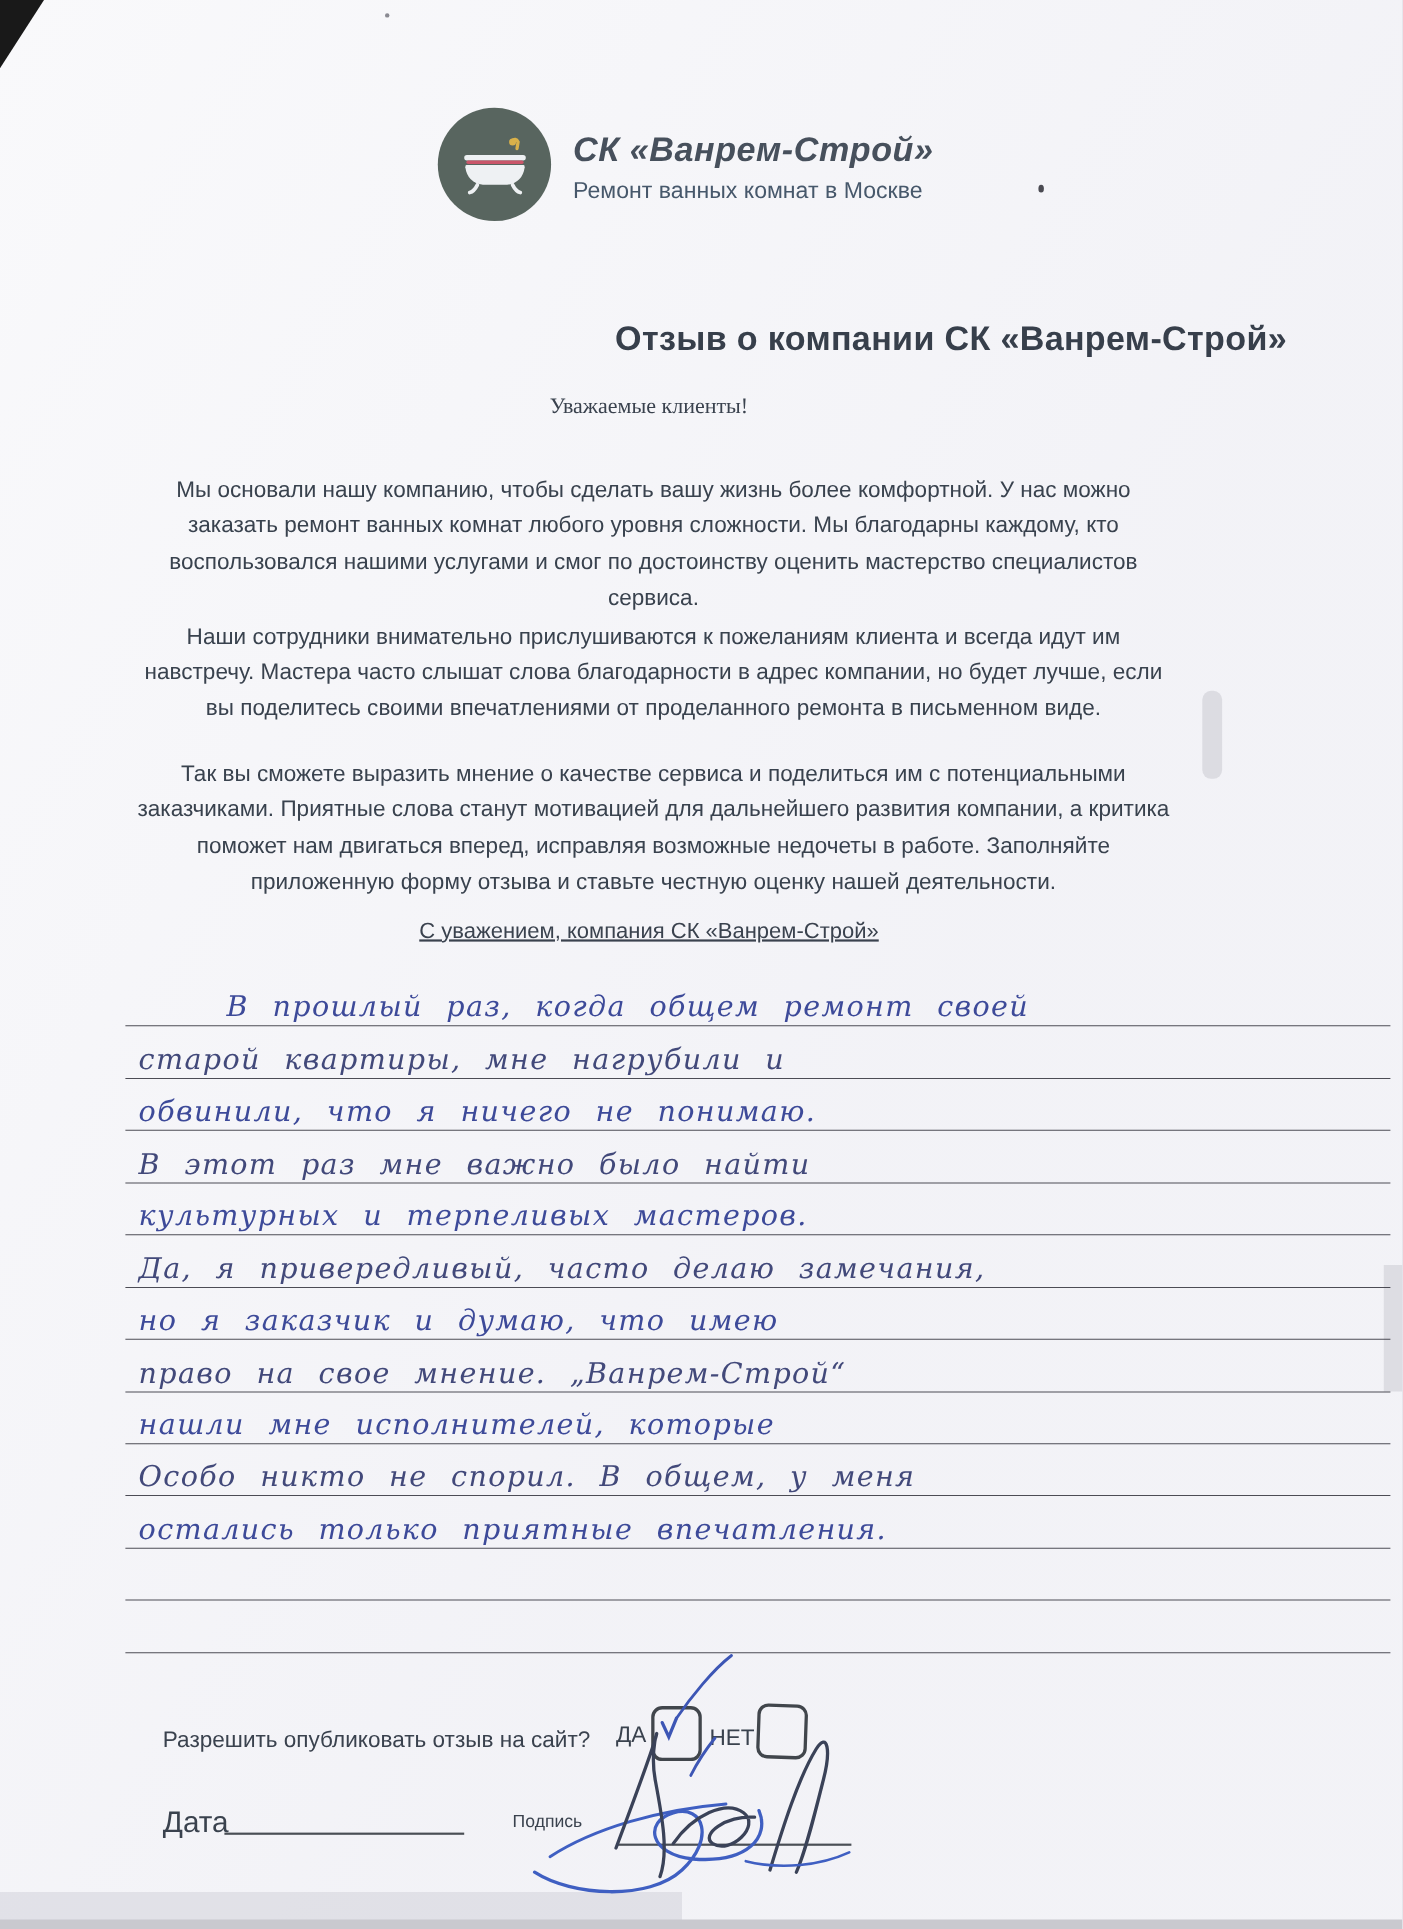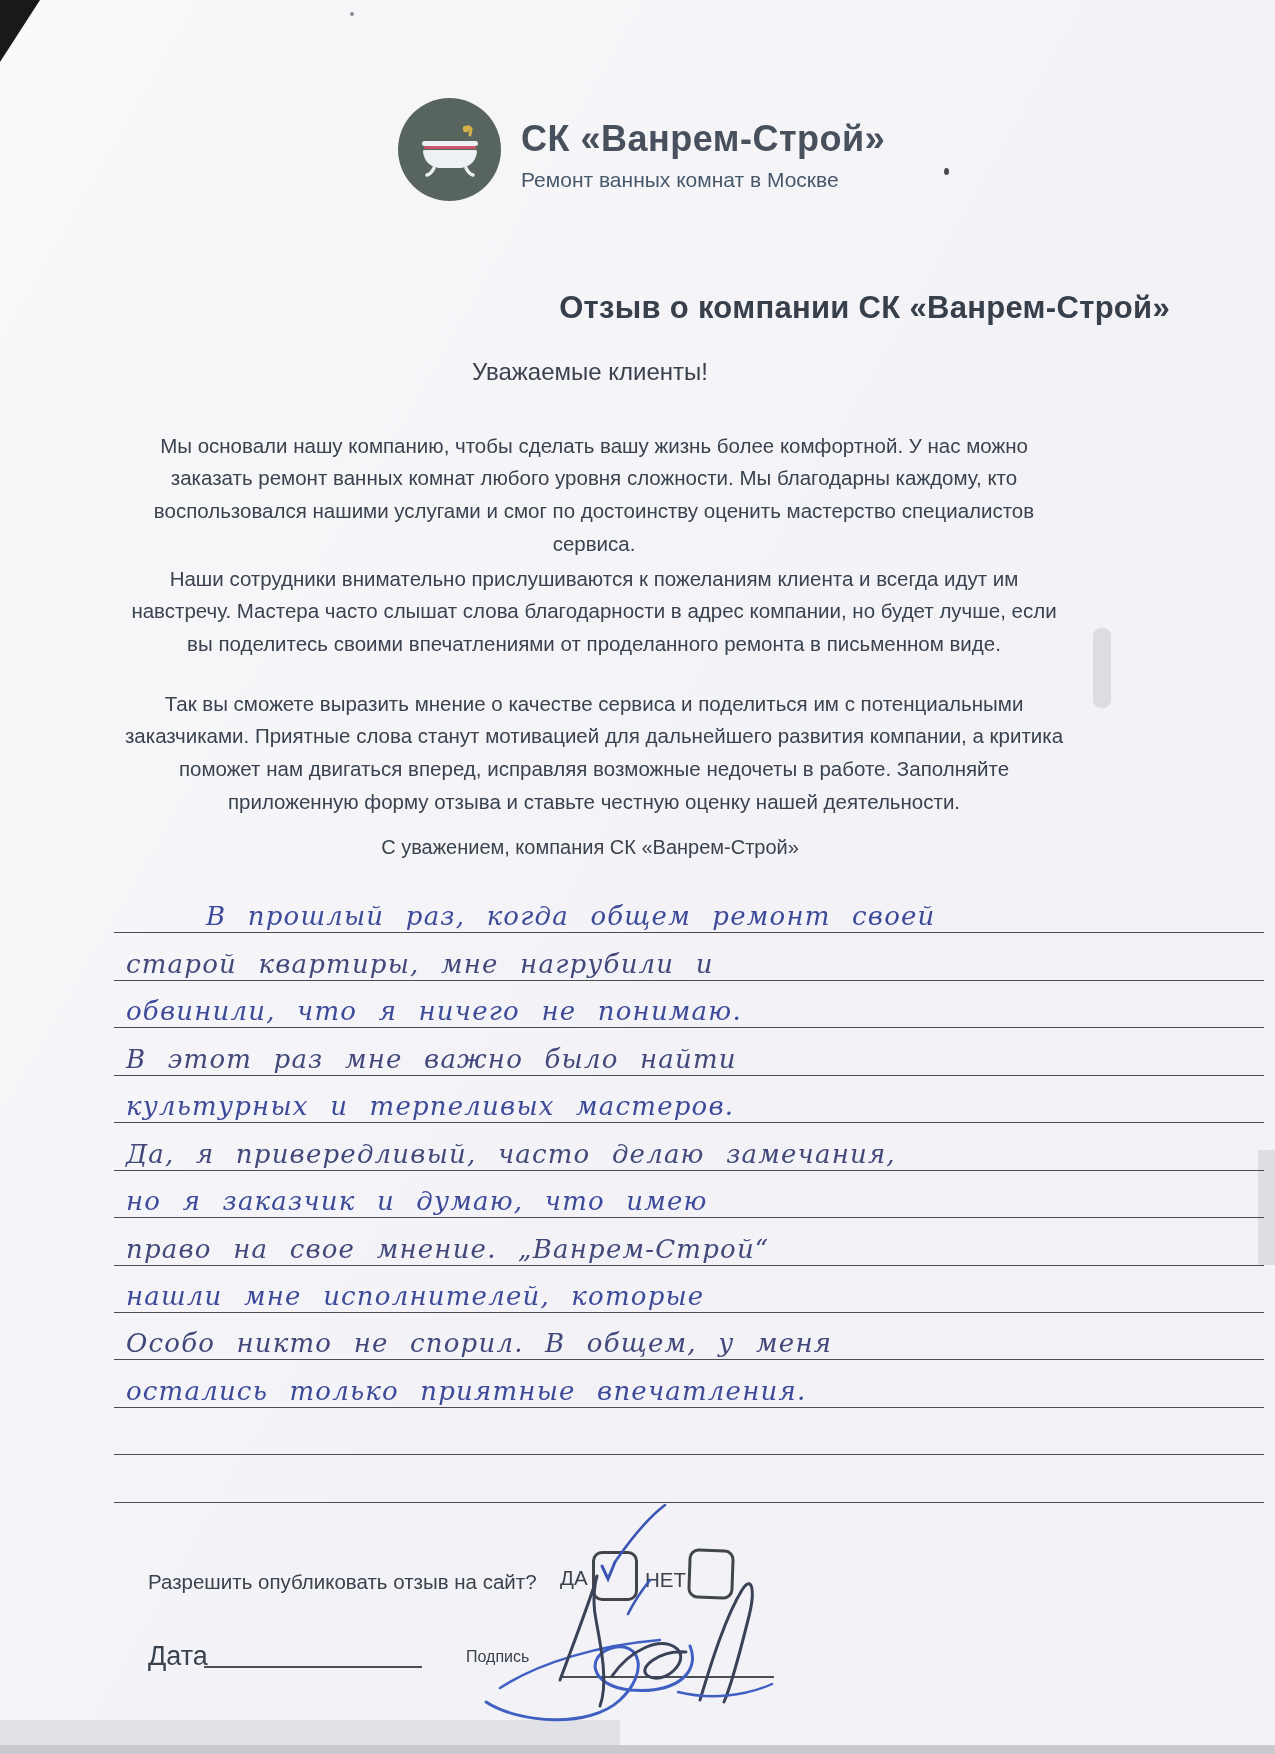--- a/index.html
+++ b/index.html
@@ -18,32 +18,32 @@
   .bottom-shade2{position:absolute;left:0;bottom:8px;width:620px;height:26px;background:rgba(210,210,218,.55);}
   .right-streak{position:absolute;left:1093px;top:628px;width:18px;height:80px;background:rgba(205,205,212,.6);border-radius:8px;}
   .right-blob{position:absolute;left:1258px;top:1150px;width:17px;height:115px;background:rgba(200,200,208,.5);}
   .speck1{position:absolute;left:944px;top:168px;width:5px;height:7px;background:#4a4a52;border-radius:50%;}
   .speck2{position:absolute;left:350px;top:12px;width:4px;height:4px;background:#8a8a92;border-radius:50%;}
 
   
   .logo-row{position:absolute;left:398px;top:98px;display:flex;align-items:flex-start;}
   .logo-circle{width:103px;height:103px;border-radius:50%;background:#58655f;display:flex;align-items:center;justify-content:center;flex:0 0 auto;}
   .logo-text{margin-left:20px;padding-top:20px;}
-  .logo-title{font-size:36px;font-weight:bold;color:#47505c;letter-spacing:.5px;}
+  .logo-title{font-size:31px;font-weight:bold;color:#47505c;letter-spacing:.5px;font-style:italic;}
   .logo-subtitle{font-size:21px;color:#47586b;margin-top:8px;}
 
   
   .doc-title{position:absolute;left:110px;width:1060px;top:290px;text-align:right;
     font-size:31px;font-weight:bold;color:#373f4b;letter-spacing:.3px;}
-  .greeting{position:absolute;left:110px;width:960px;top:358px;text-align:center;font-size:24px;}
+  .greeting{position:absolute;left:110px;width:960px;top:358px;text-align:center;font-size:20px;font-family:Liberation Serif, serif;}
   .para{position:absolute;left:118px;width:952px;text-align:center;font-size:20.5px;line-height:32.8px;color:#39424e;}
   .para.p1{top:409px;text-align:center;}
   .para.p2{top:542px;}
   .para.p3{top:667px;}
-  .signoff{position:absolute;left:110px;width:960px;top:836px;text-align:center;font-size:20px;}
+  .signoff{position:absolute;left:110px;width:960px;top:836px;text-align:center;font-size:20px;text-decoration:underline;}
 
   
   .hw-area{position:absolute;left:114px;top:886px;width:1150px;}
   .hw-line{
     height:45.45px;border-bottom:1.6px solid rgba(58,58,66,.9);
     display:flex;align-items:flex-end;padding:0 0 1px 12px;
     font-family:"DejaVu Serif", serif;font-style:italic;
     font-size:26px;color:#3f4a8e;letter-spacing:1.2px;word-spacing:12px;
     white-space:nowrap;
   }

